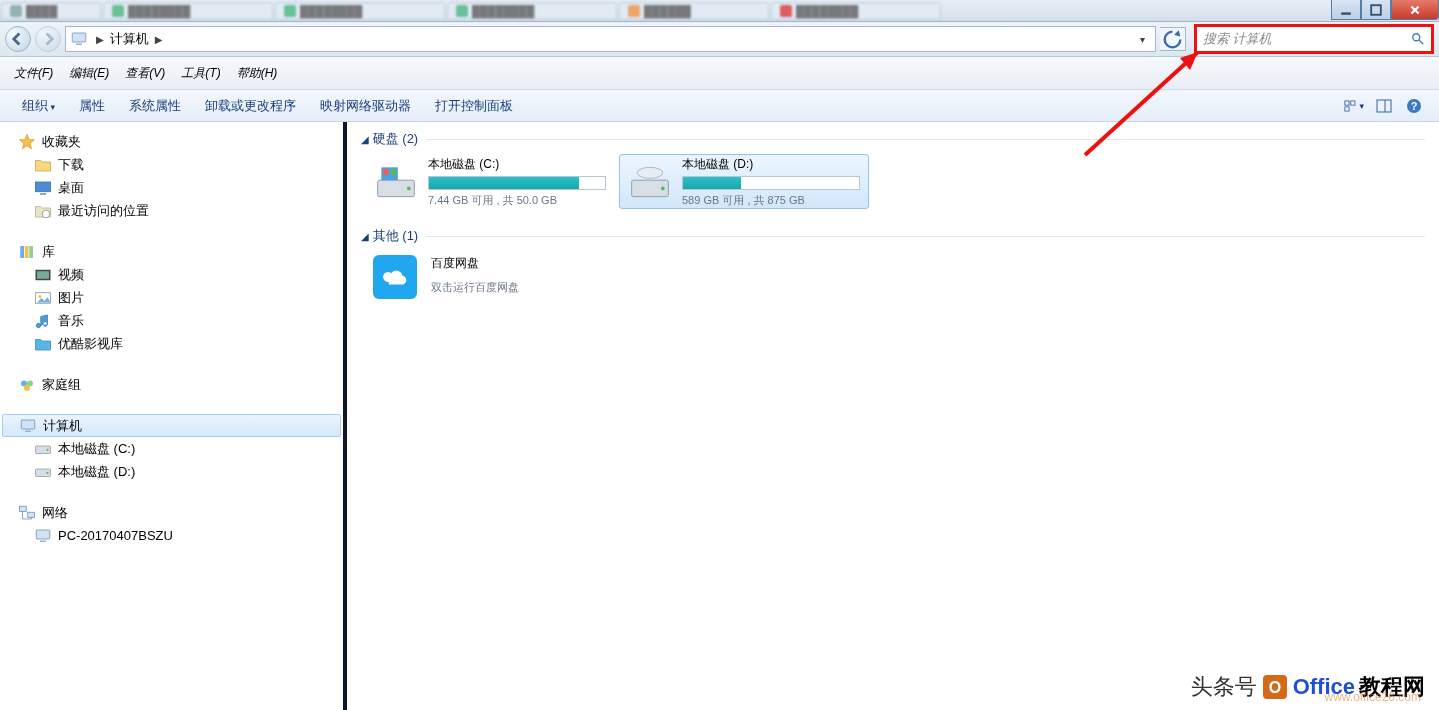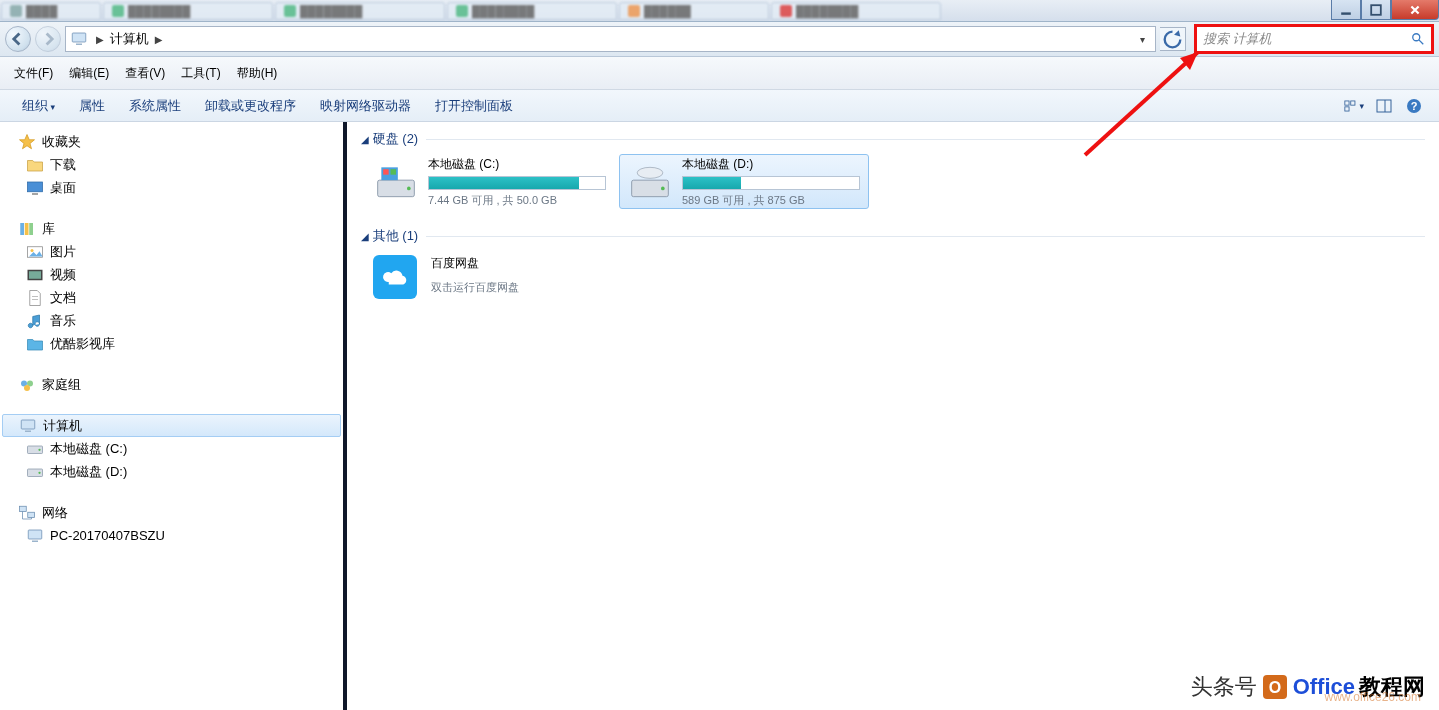--- a/index.html
+++ b/index.html
@@ -21,34 +21,34 @@
 .breadcrumb .pc-glyph { width: 18px; height: 18px; margin-right: 6px; }
 .bc-seg { padding: 0 4px; }
 .bc-arrow { font-size: 10px; color: #444; padding: 0 2px; }
 .bc-spacer { flex: 1; }
 .bc-dd { font-size: 10px; padding: 0 6px; color: #444; }
 .refresh-btn { width: 26px; height: 24px; border: 1px solid #a7b5c7; border-left: none; background: #f0f6fb; display: flex; align-items: center; justify-content: center; }
 .search-box { width: 240px; height: 30px; border: 3px solid #e11; background: #fff; display: flex; align-items: center; padding: 0 6px; margin-left: 4px; }
 .search-box .placeholder { color: #888; font-size: 13px; font-style: italic; flex: 1; }
 .search-box svg { width: 14px; height: 14px; fill: #3a7ac2; }
 
-.menu-row { height: 31px; background: linear-gradient(#f6f9fc,#e9eef5); border-bottom: 1px solid #d0d9e4; display: flex; align-items: center; padding: 16px 8px; gap: 4px; font-size: 12px; }
+.menu-row { height: 31px; background: linear-gradient(#f6f9fc,#e9eef5); border-bottom: 1px solid #d0d9e4; display: flex; align-items: center; padding: 16px 8px; gap: 4px; font-size: 12px; font-style: italic; }
 .menu-item { padding: 2px 6px; }
 
 .toolbar-row { height: 32px; background: linear-gradient(#f2f7fc,#e5eef7); border-bottom: 1px solid #cbd6e3; display: flex; align-items: center; padding: 0 10px; font-size: 13px; color: #1a3e7b; }
 .tb-item { padding: 4px 12px; }
 .tb-item.dd::after { content:" ▾"; font-size: 9px; }
 .tb-spacer { flex: 1; }
 .tb-icon { width: 22px; height: 22px; margin: 0 4px; display: flex; align-items: center; justify-content: center; border: 1px solid transparent; }
 .tb-icon svg { width: 16px; height: 16px; fill: #35629a; }
 
 .body { display: flex; height: calc(100% - 113px); }
 .side { width: 347px; border-right: 4px solid #0f172a; overflow: auto; padding-top: 8px; }
 .tree-item { display: flex; align-items: center; height: 23px; font-size: 13px; padding-left: 18px; gap: 6px; cursor: default; }
-.tree-item.l2 { padding-left: 26px; }
+.tree-item.l2 { padding-left: 34px; }
 .tree-item.sel { background: linear-gradient(#ebf4fd,#d4e8fb); border: 1px solid #a4cdf4; border-radius: 2px; margin: 0 2px; padding-left: 16px; }
 .tree-group-gap { height: 18px; }
 .ticon { width: 18px; height: 18px; flex-shrink: 0; }
 
 .main { flex: 1; padding: 8px 14px; overflow: auto; }
 .group-head { display: flex; align-items: center; font-size: 13px; color: #1a3e7b; margin-bottom: 6px; }
 .group-head .tri { font-size: 10px; margin-right: 4px; }
 .group-line { flex: 1; height: 1px; background: #e1e8f0; margin-left: 8px; }
 .group-body { display: flex; flex-wrap: wrap; gap: 4px; margin-bottom: 18px; padding-left: 4px; }
 
@@ -196,51 +196,50 @@
         </svg>
         <span>下载</span>
       </div>
     <div class="tree-item l2">
         <svg class="ticon" viewBox="0 0 24 24">
           <rect x="2" y="4" width="20" height="13" fill="#4a8fd6" stroke="#2e6aa8"></rect>
           <rect x="8" y="19" width="8" height="2" fill="#888"></rect>
         </svg>
         <span>桌面</span>
       </div>
+    <div class="tree-item l2">
+        <svg class="ticon" viewBox="0 0 24 24">
+          <path d="M2 6 L9 6 L11 8 L22 8 L22 20 L2 20 Z" fill="#e9e3c8" stroke="#b5ab80"></path>
+          <circle cx="16" cy="16" r="5" fill="#fff" stroke="#888"></circle>
+        </svg>
+        <span>最近访问的位置</span>
+      </div>
     <div class="tree-group-gap"></div>
     <div class="tree-item">
         <svg class="ticon" viewBox="0 0 24 24">
           <rect x="3" y="4" width="5" height="16" fill="#6ab0e6"></rect>
           <rect x="9" y="4" width="5" height="16" fill="#f5c04a"></rect>
           <rect x="15" y="4" width="5" height="16" fill="#8ed08e"></rect>
         </svg>
         <span>库</span>
       </div>
     <div class="tree-item l2">
         <svg class="ticon" viewBox="0 0 24 24">
+          <rect x="2" y="5" width="20" height="14" fill="#444"></rect>
+          <rect x="4" y="7" width="16" height="10" fill="#7a9"></rect>
+        </svg>
+        <span>视频</span>
+      </div>
+    <div class="tree-item l2">
+        <svg class="ticon" viewBox="0 0 24 24">
           <rect x="2" y="5" width="20" height="14" fill="#fff" stroke="#888"></rect>
           <circle cx="8" cy="10" r="2" fill="#f5c04a"></circle>
           <path d="M4 18 L10 12 L14 16 L18 11 L22 18 Z" fill="#6ab0e6"></path>
         </svg>
         <span>图片</span>
-      </div>
-    <div class="tree-item l2">
-        <svg class="ticon" viewBox="0 0 24 24">
-          <rect x="2" y="5" width="20" height="14" fill="#444"></rect>
-          <rect x="4" y="7" width="16" height="10" fill="#7a9"></rect>
-        </svg>
-        <span>视频</span>
-      </div>
-    <div class="tree-item l2">
-        <svg class="ticon" viewBox="0 0 24 24">
-          <path d="M5 2 L15 2 L19 6 L19 22 L5 22 Z" fill="#fff" stroke="#888"></path>
-          <line x1="8" y1="10" x2="16" y2="10" stroke="#aaa"></line>
-          <line x1="8" y1="14" x2="16" y2="14" stroke="#aaa"></line>
-        </svg>
-        <span>文档</span>
       </div>
     <div class="tree-item l2">
         <svg class="ticon" viewBox="0 0 24 24">
           <path d="M9 18 a3 3 0 1 0 0 0.1 M9 18 L9 6 L18 4 L18 16 a3 3 0 1 0 0 0.1" fill="#4a9ed6" stroke="#2e78a8"></path>
         </svg>
         <span>音乐</span>
       </div>
     <div class="tree-item l2">
         <svg class="ticon" viewBox="0 0 24 24">
           <path d="M2 6 L9 6 L11 8 L22 8 L22 20 L2 20 Z" fill="#5bb5e6" stroke="#3a8cb8"></path>

